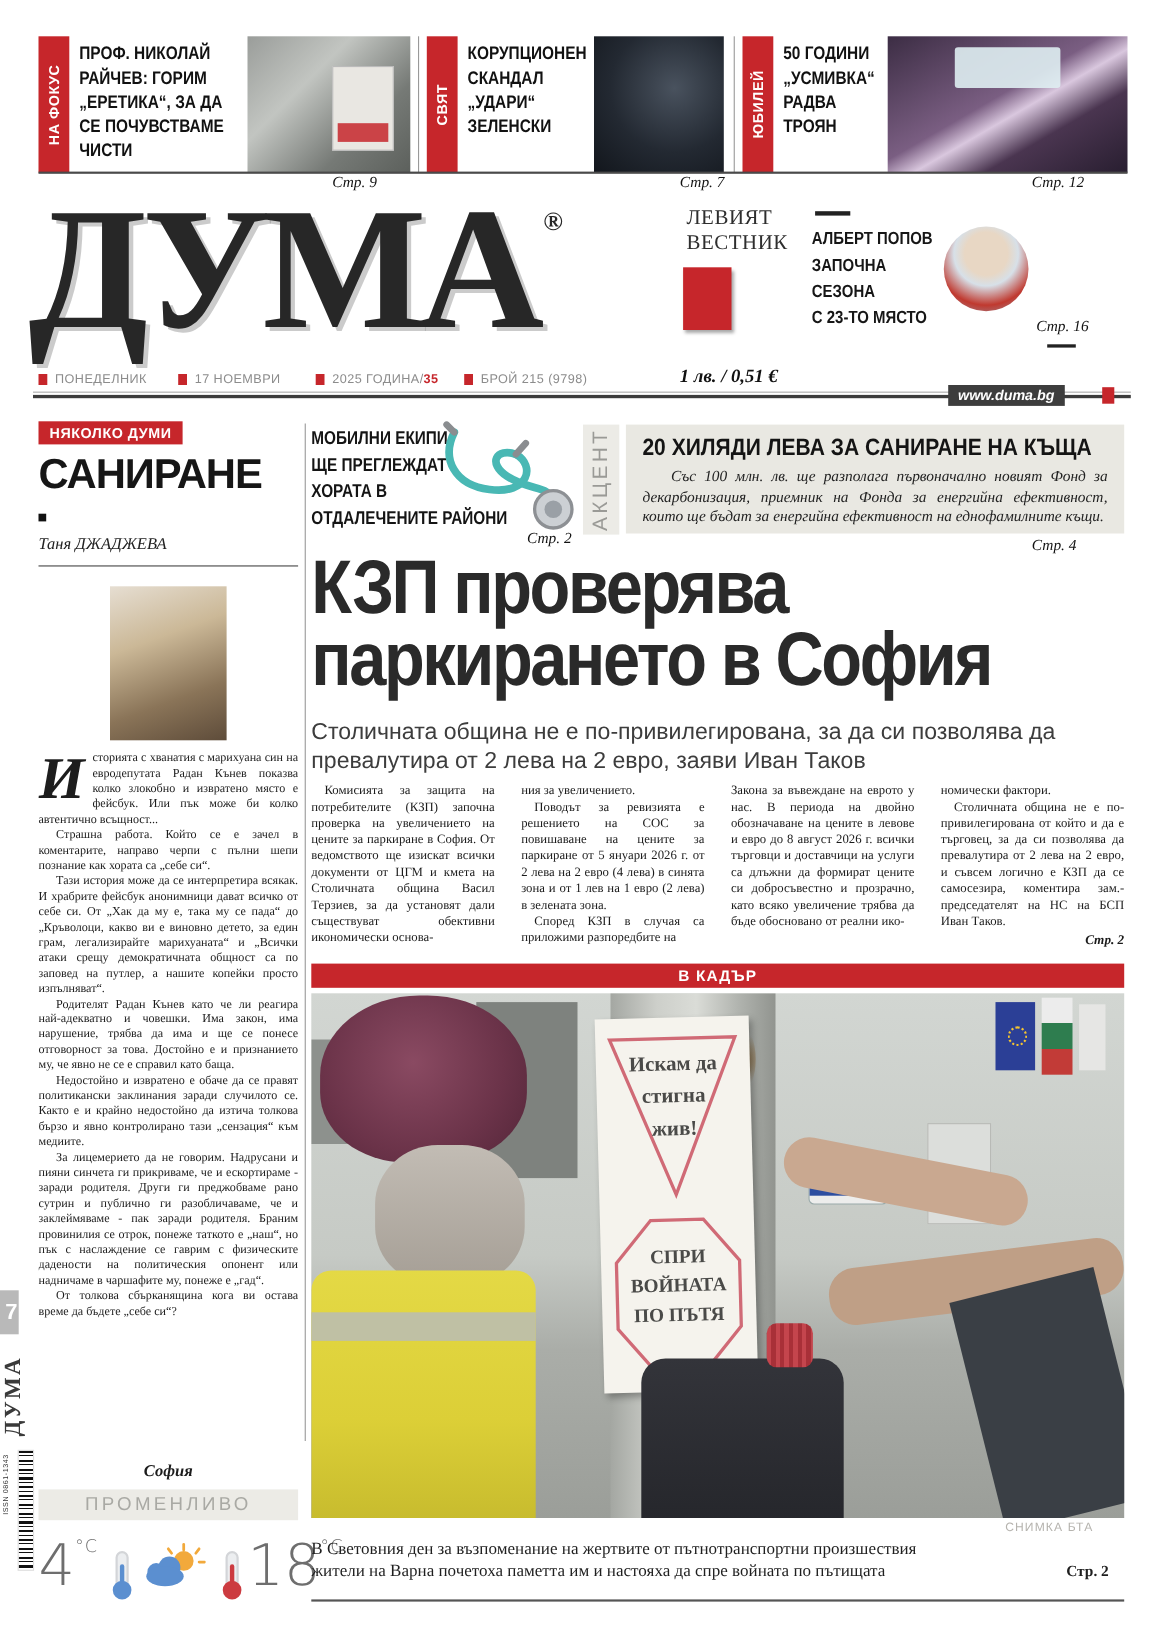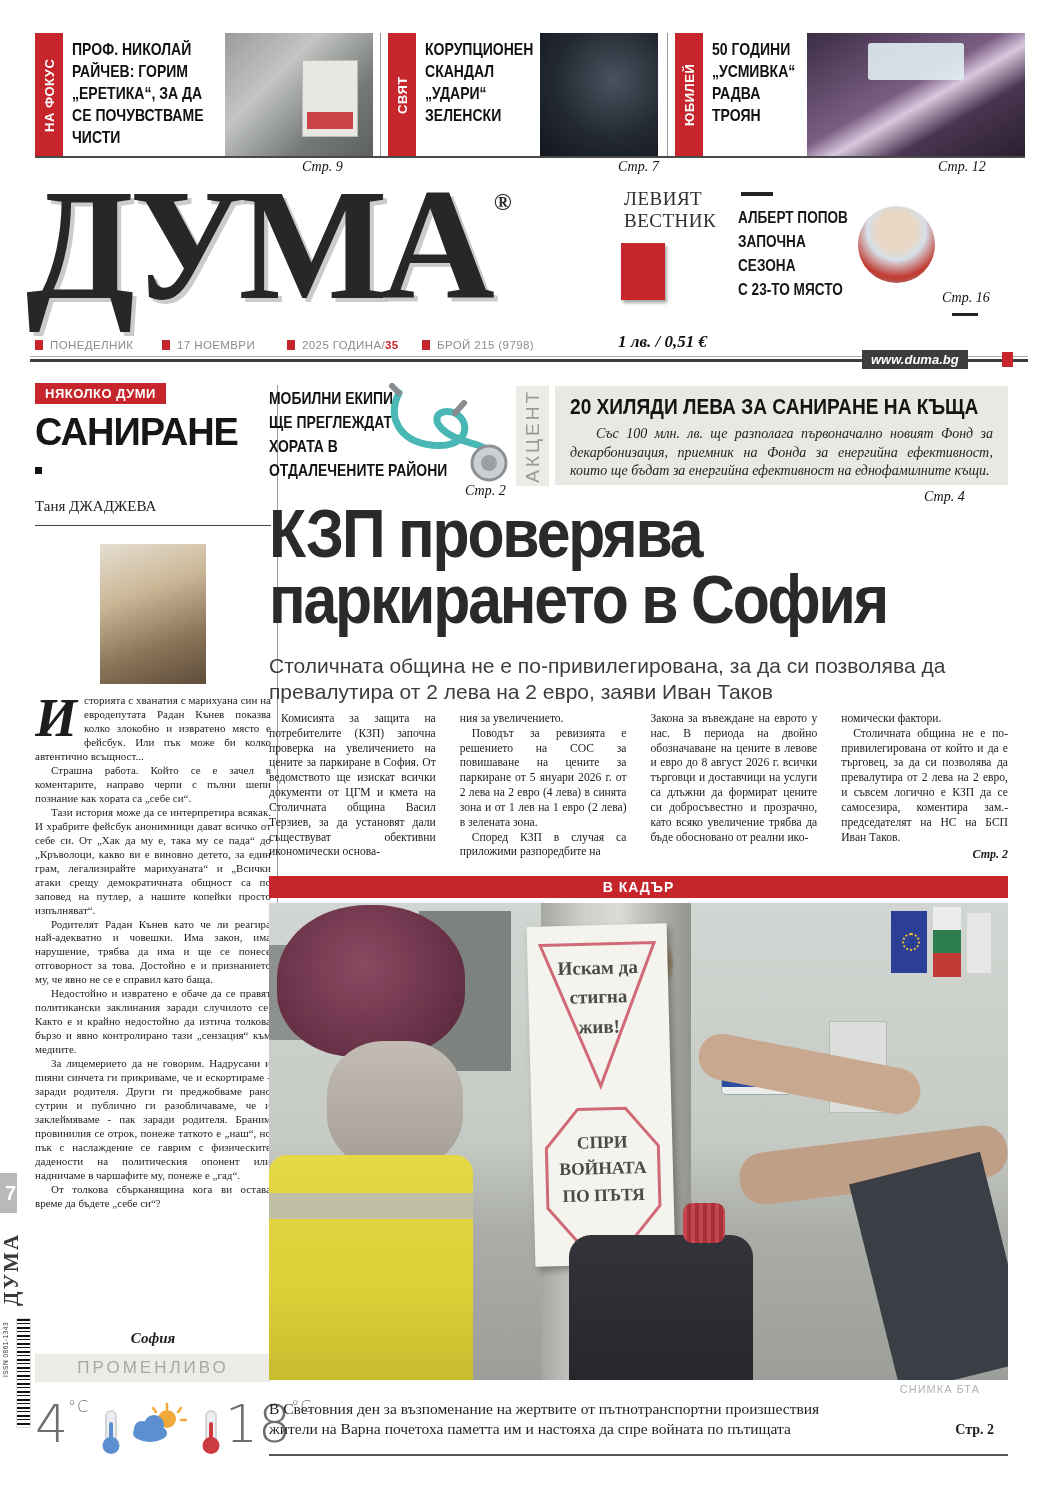--- a/index.html
+++ b/index.html
@@ -53,21 +53,21 @@
   .website{left:862px;top:350px;height:19px;background:#3d3d3d;color:#fff;font-style:italic;font-weight:bold;
     font-size:13px;display:flex;align-items:center;padding:0 9px}
   .website-square{left:1002px;top:352px;width:11px;height:15px}
 
   
   .left-col{left:35px;top:383px;width:236px}
   .v-divider{left:277px;top:385px;width:1px;height:925px;background:#9a9a9a}
   .kicker{display:inline-block;background:#c6262b;color:#fff;font-weight:bold;font-size:13px;padding:3px 10px;letter-spacing:.5px}
   .op-title{font-weight:bold;font-size:38px;letter-spacing:-1px;margin-top:7px;color:#161616}
   .op-bullet{width:7px;height:7px;background:#111;margin-top:13px}
-  .op-author{font-family:"Liberation Serif",serif;font-size:15px;margin-top:24px;color:#222}
+  .op-author{font-family:"Liberation Serif",serif;font-style:italic;font-size:15px;margin-top:13px;color:#222}
   .op-rule{height:1px;background:#444;margin-top:10px}
   .portrait{width:106px;height:140px;margin:18px auto 0;
     background:linear-gradient(160deg,#e6ded2 0%,#cbb897 35%,#8a7458 70%,#5e4c3a 100%)}
   .op-body{margin-top:10px;font-family:"Liberation Serif",serif;font-size:11px;line-height:1.27;
     text-align:justify;color:#1d1d1d;height:650px;overflow:hidden}
   .op-body p{text-indent:16px}
   .op-body p.p1{text-indent:0}
   .op-body p.p1::first-letter{float:left;font-family:"Liberation Serif",serif;font-style:italic;font-weight:bold;
     font-size:54px;line-height:.8;padding:3px 7px 0 0}
 
@@ -87,21 +87,21 @@
   
   .edge-pagebox{left:0;top:1173px;width:17px;height:40px;background:#b9b9b9;color:#fff;font-weight:bold;font-size:20px;
     display:flex;align-items:center;justify-content:flex-end;padding-right:1px}
   .edge-vlogo{left:-1px;top:1218px;height:102px;width:26px;writing-mode:vertical-rl;transform:rotate(180deg);
     font-family:"Liberation Serif",serif;font-weight:bold;font-size:21px;letter-spacing:2px;color:#3a3a3a;text-align:center}
   .edge-barcode{left:16px;top:1318px;width:15px;height:110px;
     background:repeating-linear-gradient(to bottom,#111 0 2px,#fff 2px 4px,#111 4px 5px,#fff 5px 8px);border:1px solid #ddd}
   .edge-issn{left:2px;top:1322px;writing-mode:vertical-rl;transform:rotate(180deg);font-size:6.5px;color:#333;letter-spacing:.5px}
 
   
-  .main-col{left:269px;top:383px;width:739px;height:1075px}
+  .main-col{left:283px;top:383px;width:739px;height:1075px}
   .mobile{position:absolute;left:0;top:4px;width:160px;font-weight:bold;font-size:17px;line-height:1.42;color:#141414}
   .mobile .cond{width:150%;transform:scaleX(.82)}
   .mobile-page{position:absolute;left:196px;top:100px}
   .steth{position:absolute;left:116px;top:0;width:128px;height:100px}
   .akcent{position:absolute;left:247px;top:3px;width:33px;height:100px;background:#ecebe6;
     display:flex;align-items:center;justify-content:center}
   .akcent span{writing-mode:vertical-rl;transform:rotate(180deg);color:#9a9a96;font-size:19px;letter-spacing:3px}
   .accent-box{position:absolute;left:286px;top:3px;width:453px;height:99px;background:#e9e8e2;padding:9px 15px 0}
   .accent-title{font-weight:bold;font-size:21.5px;color:#141414}
   .accent-title .cond{width:112%;transform:scaleX(.89)}

